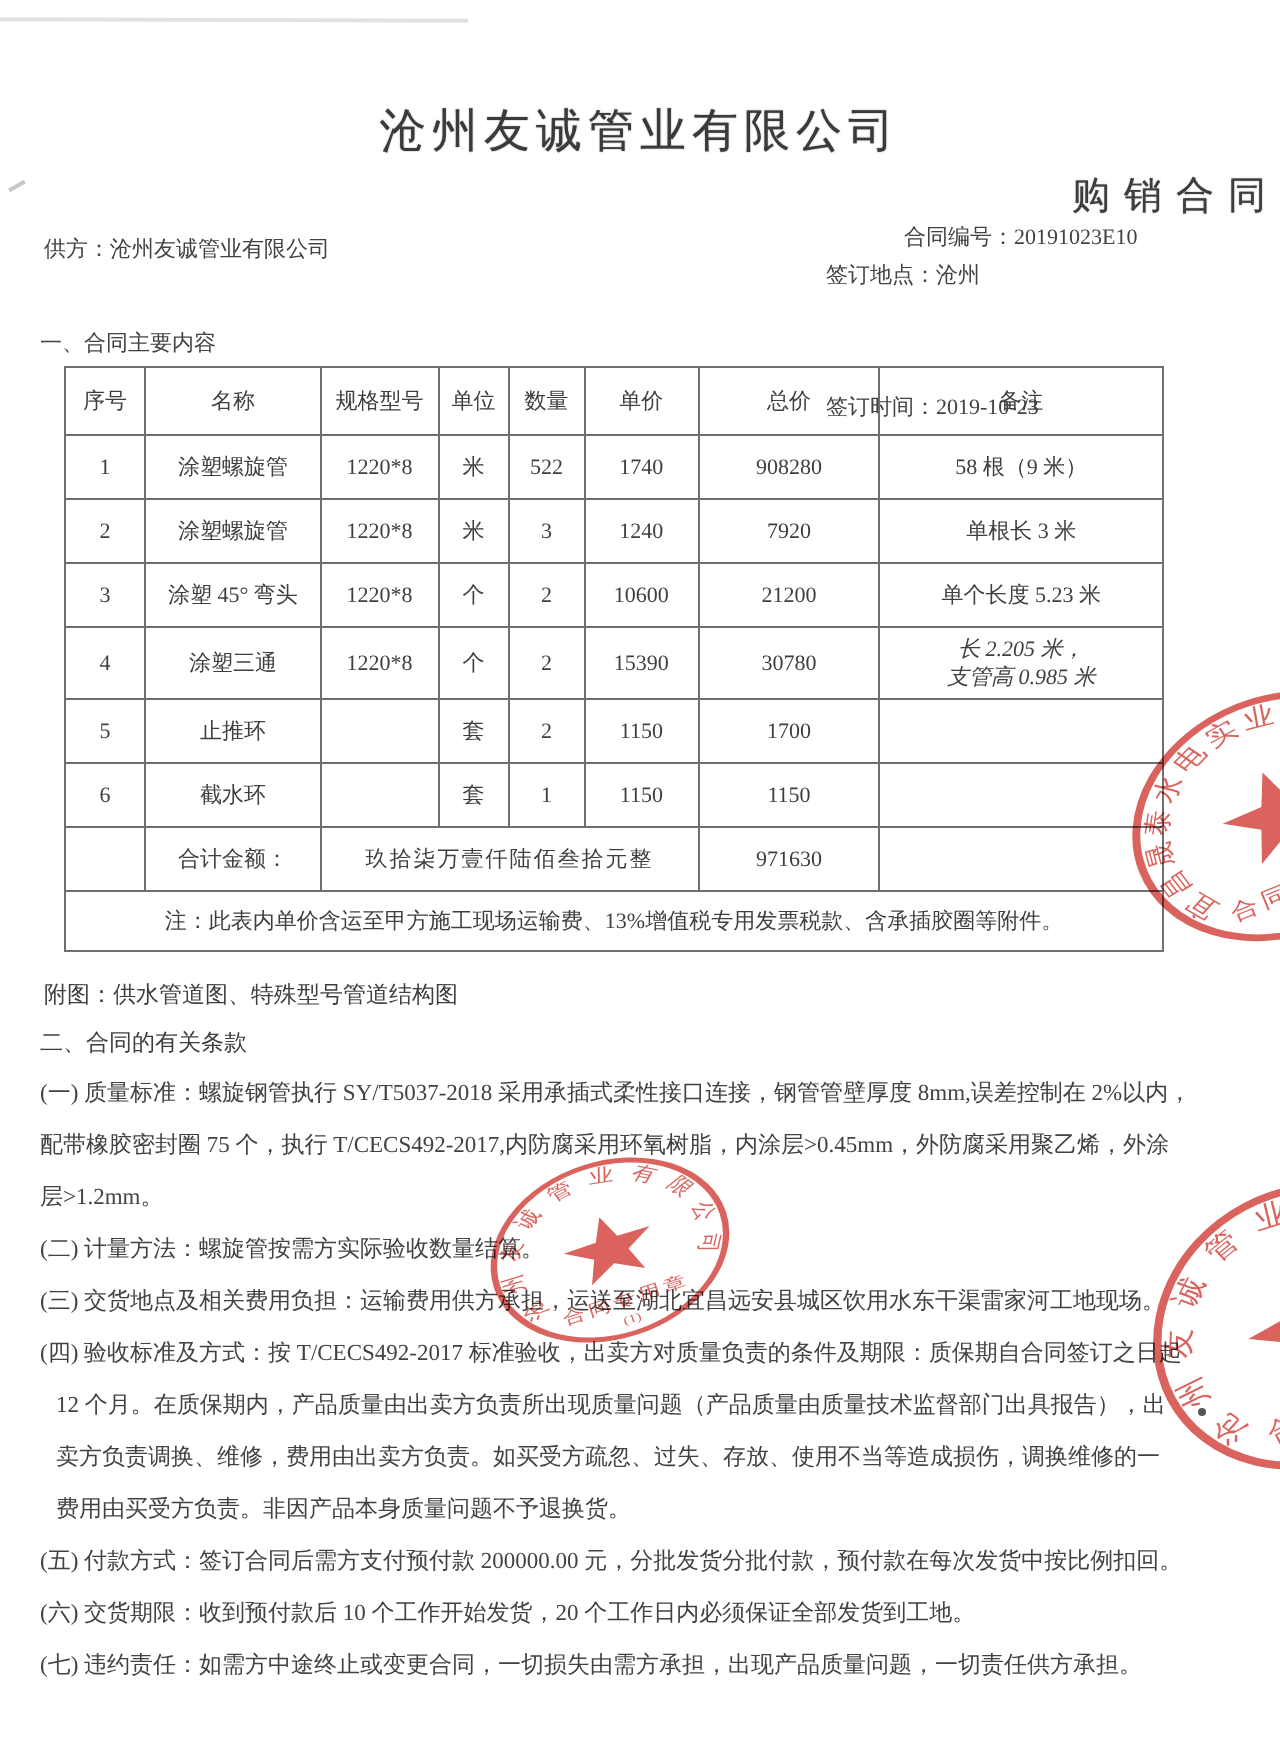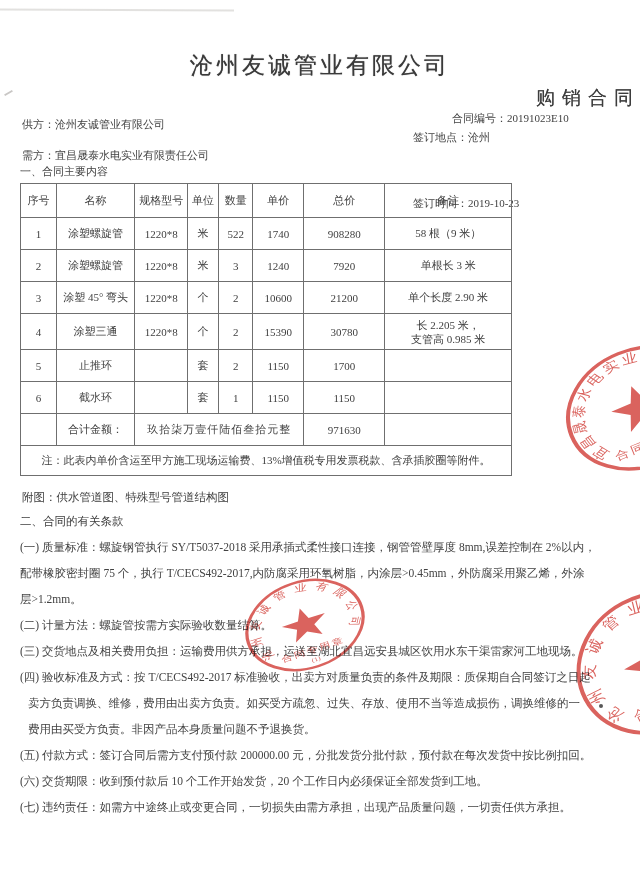--- a/index.html
+++ b/index.html
@@ -20,34 +20,34 @@
 
   .info{position:absolute;font-size:11px;color:#424242;white-space:nowrap;}
   .supplier{left:22px;top:117px;}
   .buyer{left:22px;top:148px;}
   .contract-no{left:404px;top:111px;margin-left:48px;}
   .sign-place{left:413px;top:130px;}
   .sign-date{left:413px;top:149px;margin-top:47px;}
   .sec1{left:20px;top:164px;font-size:11px;}
 
   table.items{
-    position:absolute;left:20px;top:183px;width:492px;
+    position:absolute;left:32px;top:183px;width:550px;
     border-collapse:collapse;table-layout:fixed;
     font-size:11px;color:#3f3f3f;border-radius:24px;
   }
   table.items td,table.items th{
     border:1.4px solid #6f6f6f;text-align:center;vertical-align:middle;
     font-weight:normal;padding:0 2px;overflow:hidden;
   }
   tr.hdr{height:34px;}
   tr.r{height:32px;}
   tr.r4{height:36px;}
   tr.total{height:32px;}
   tr.noterow{height:30px;}
-  td.remark2{white-space:pre-line;line-height:14px;}
+  td.remark2{white-space:pre-line;line-height:14px;font-style:italic;}
   td.notecell{text-align:left;padding:0 4px;font-size:11px;}
   td.words{letter-spacing:1px;}
 
   .attach{position:absolute;left:22px;top:490px;font-size:11.5px;}
   .sec2{position:absolute;left:20px;top:514px;font-size:11.5px;}
 
   .terms{position:absolute;left:20px;top:534px;width:604px;font-size:11.5px;line-height:26px;color:#424242;}
   .term-line{white-space:nowrap;}
   .term-line.cont-indent{padding-left:8px;}
 
@@ -70,21 +70,20 @@
 <div class="page">
 
   <div class="scan-line"></div>
   <div class="scan-mark"></div>
   <div class="ink-dot"></div>
 
   <div class="doc-title">沧州友诚管业有限公司</div>
   <div class="doc-subtitle">购销合同</div>
 
   <div class="info supplier">供方：沧州友诚管业有限公司</div>
-  <div class="info buyer">需方：宜昌晟泰水电实业有限责任公司</div>
   <div class="info contract-no">合同编号：20191023E10</div>
   <div class="info sign-place">签订地点：沧州</div>
   <div class="info sign-date">签订时间：2019-10-23</div>
   <div class="info sec1">一、合同主要内容</div>
 
   <table class="items">
     <colgroup>
       <col style="width:7.3%">
         <col style="width:16%">
         <col style="width:10.7%">
@@ -126,21 +125,21 @@
       <td>单根长 3 米</td>
     </tr>
     <tr class="r">
       <td>3</td>
       <td>涂塑 45° 弯头</td>
       <td>1220*8</td>
       <td>个</td>
       <td>2</td>
       <td>10600</td>
       <td>21200</td>
-      <td>单个长度 2.90 米</td>
+      <td>单个长度 5.23 米</td>
     </tr>
     <tr class="r4">
       <td>4</td>
       <td>涂塑三通</td>
       <td>1220*8</td>
       <td>个</td>
       <td>2</td>
       <td>15390</td>
       <td>30780</td>
       <td class="remark2">长 2.205 米，
@@ -189,20 +188,21 @@
       <div class="term-line">层&gt;1.2mm。</div>
     </div>
     <div class="term">
       <div class="term-line"><span class="term-label">(二)</span> <span>计量方法：螺旋管按需方实际验收数量结算。</span></div>
     </div>
     <div class="term">
       <div class="term-line"><span class="term-label">(三)</span> <span>交货地点及相关费用负担：运输费用供方承担，运送至湖北宜昌远安县城区饮用水东干渠雷家河工地现场。</span></div>
     </div>
     <div class="term">
       <div class="term-line"><span class="term-label">(四)</span> <span>验收标准及方式：按 T/CECS492-2017 标准验收，出卖方对质量负责的条件及期限：质保期自合同签订之日起</span></div>
+      <div class="term-line cont-indent">12 个月。在质保期内，产品质量由出卖方负责所出现质量问题（产品质量由质量技术监督部门出具报告），出</div>
       <div class="term-line cont-indent">卖方负责调换、维修，费用由出卖方负责。如买受方疏忽、过失、存放、使用不当等造成损伤，调换维修的一</div>
       <div class="term-line cont-indent">费用由买受方负责。非因产品本身质量问题不予退换货。</div>
     </div>
     <div class="term">
       <div class="term-line"><span class="term-label">(五)</span> <span>付款方式：签订合同后需方支付预付款 200000.00 元，分批发货分批付款，预付款在每次发货中按比例扣回。</span></div>
     </div>
     <div class="term">
       <div class="term-line"><span class="term-label">(六)</span> <span>交货期限：收到预付款后 10 个工作开始发货，20 个工作日内必须保证全部发货到工地。</span></div>
     </div>
     <div class="term">

